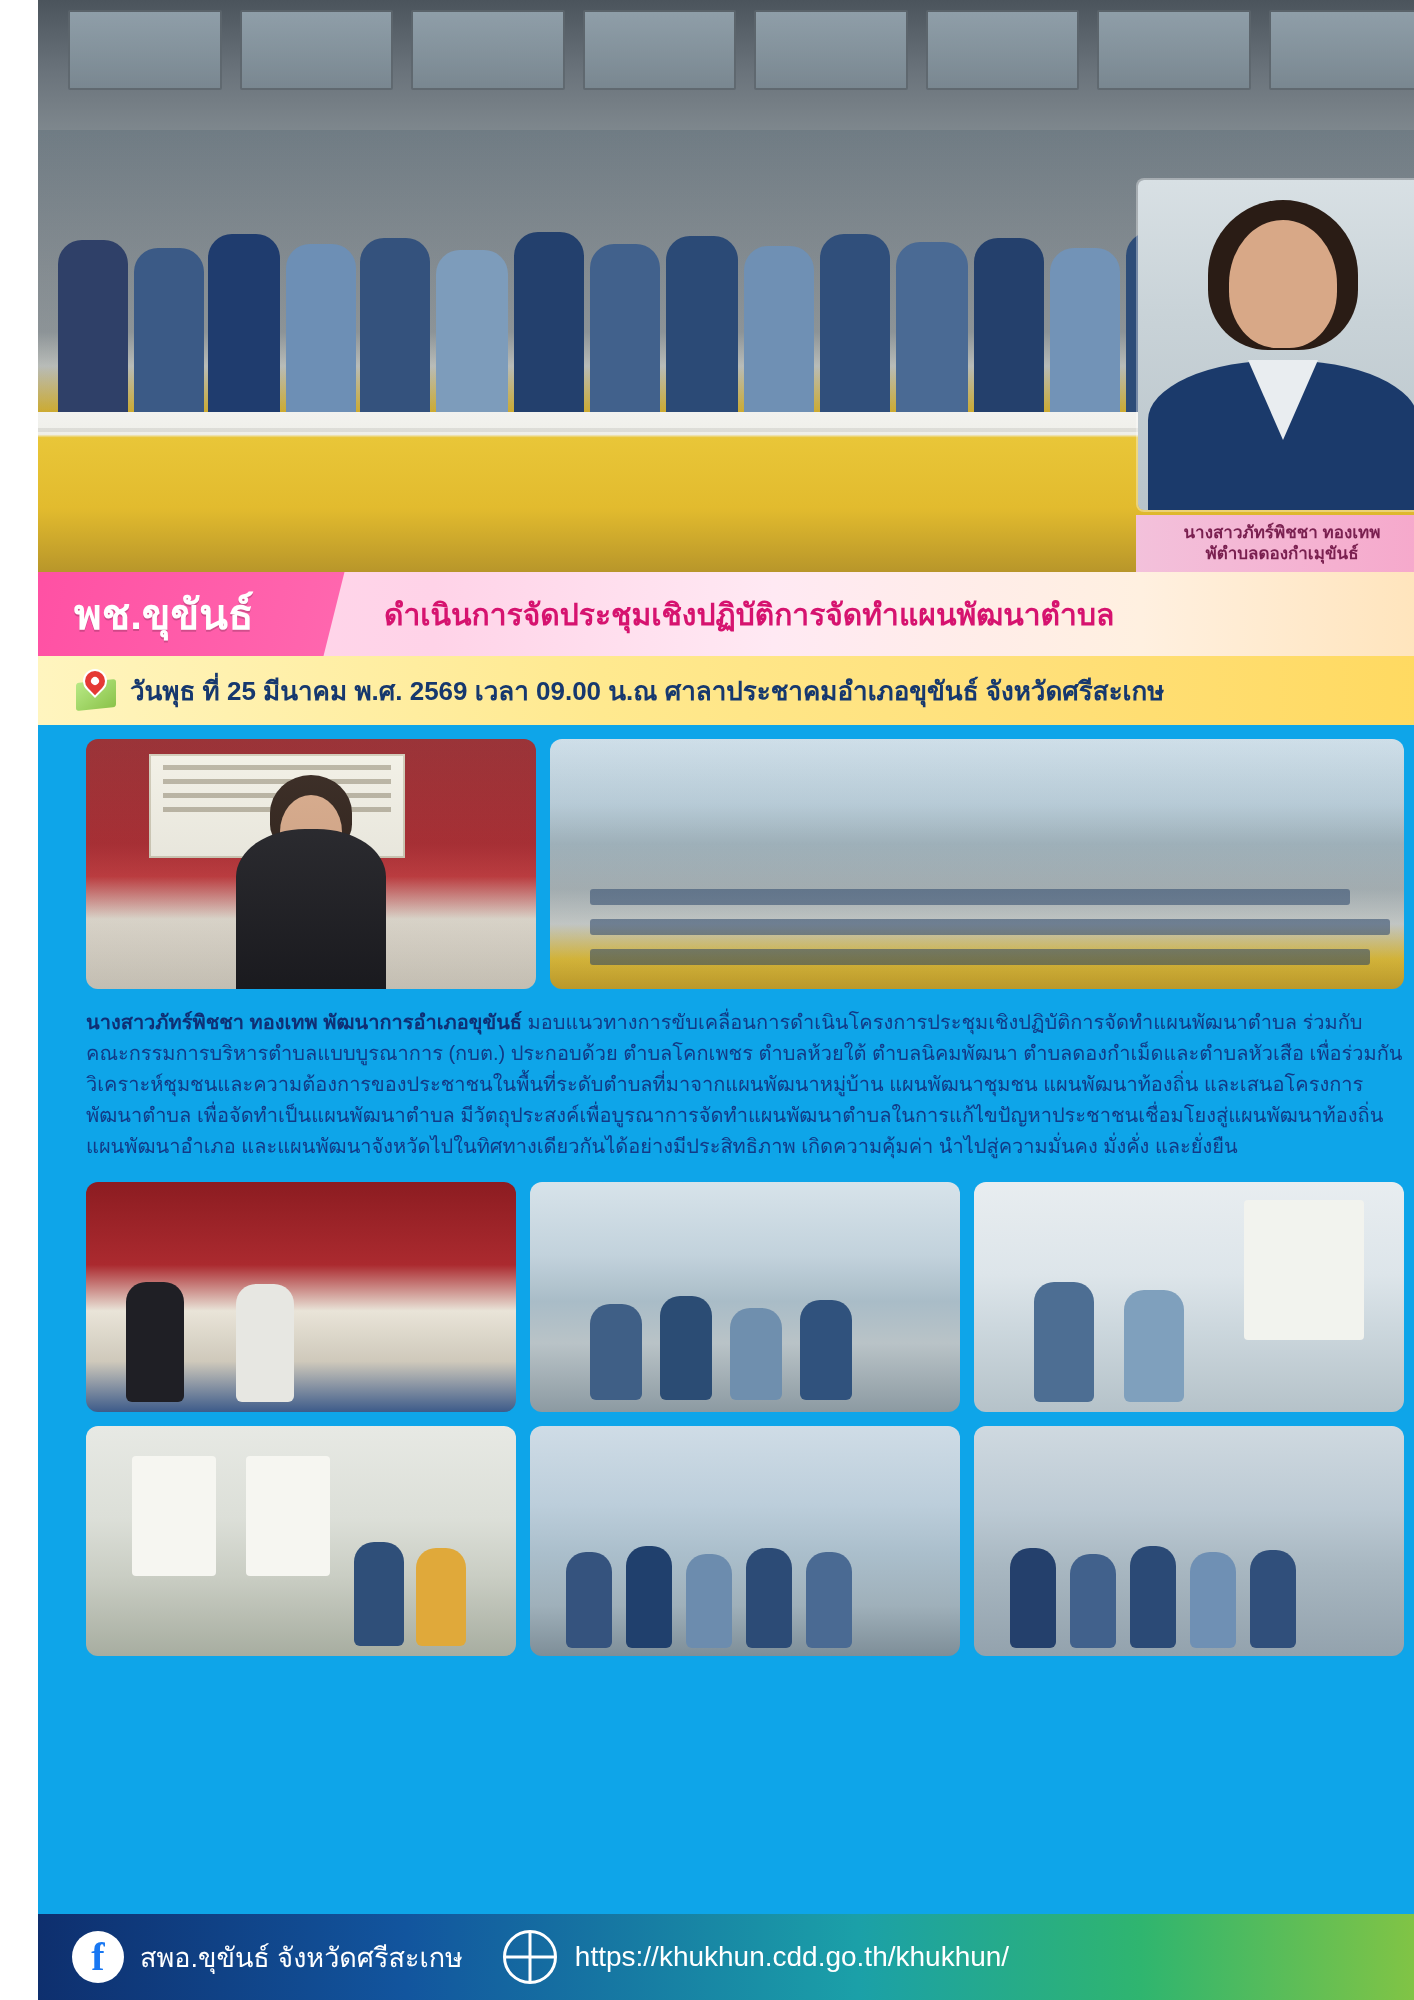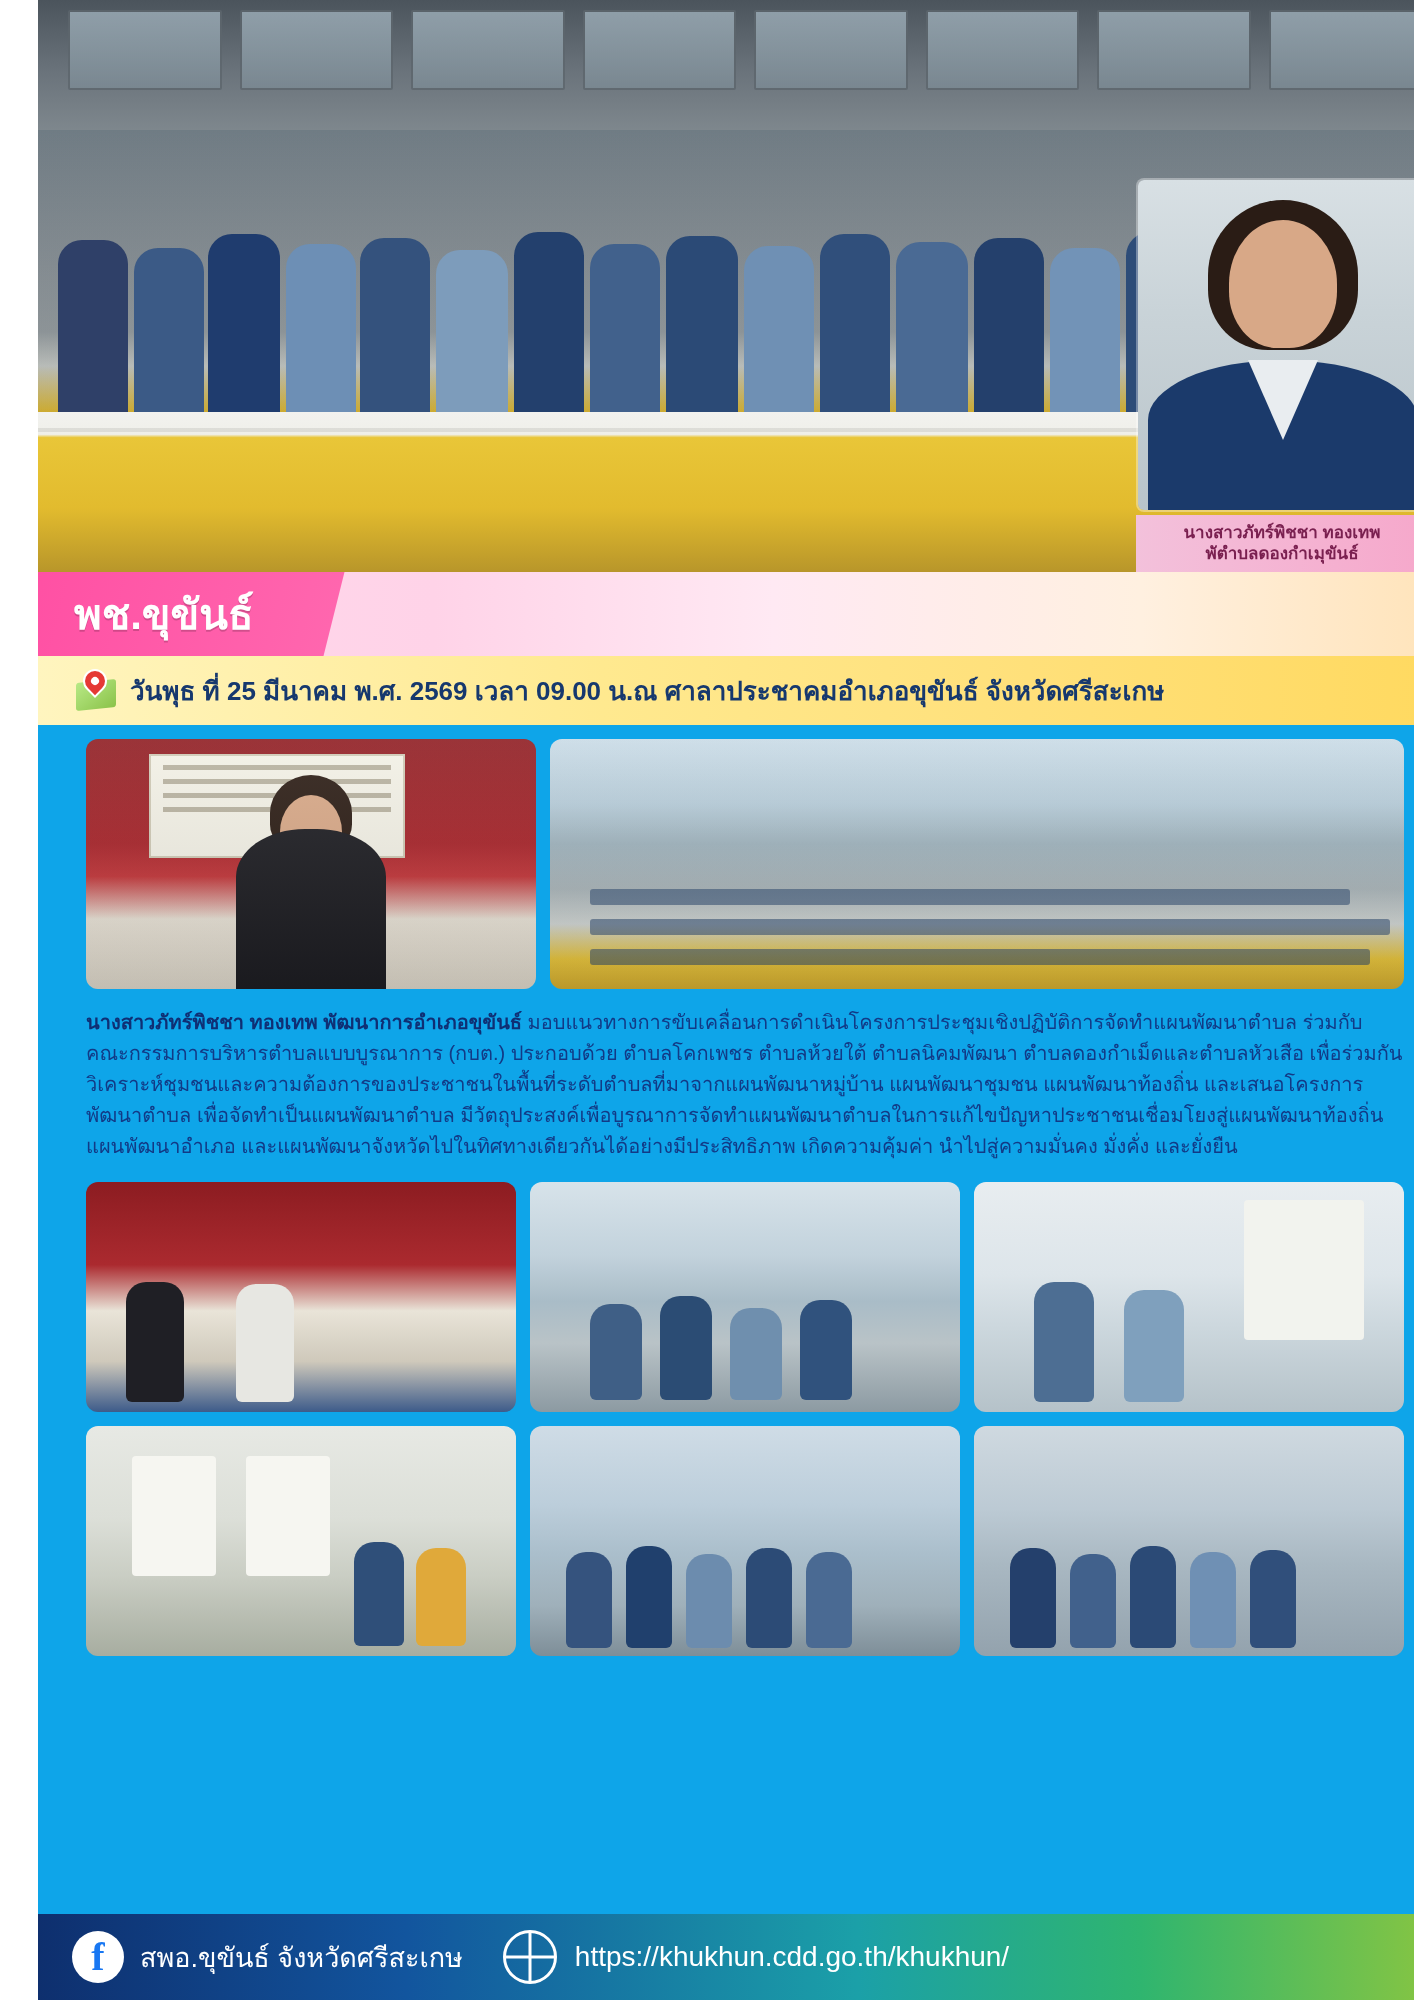--- a/index.html
+++ b/index.html
@@ -370,20 +370,21 @@
       <div class="collar"></div>
     </div>
     <div class="name-tag">
       <div>นางสาวภัทร์พิชชา ทองเทพ</div>
       <div>พัตำบลดองกำเมุขันธ์</div>
     </div>
   </div>
 
   <div class="title-band">
     <div class="title-left">พช.ขุขันธ์</div>
+    <div class="title-right">ดำเนินการจัดประชุมเชิงปฏิบัติการจัดทำแผนพัฒนาตำบล</div>
   </div>
 
   <div class="date-band">
     <span class="pin-icon">
       <span class="map"></span>
       <span class="drop"></span>
     </span>
     <div class="date-text">วันพุธ ที่ 25 มีนาคม พ.ศ. 2569 เวลา 09.00 น.ณ ศาลาประชาคมอำเภอขุขันธ์ จังหวัดศรีสะเกษ</div>
   </div>
 

